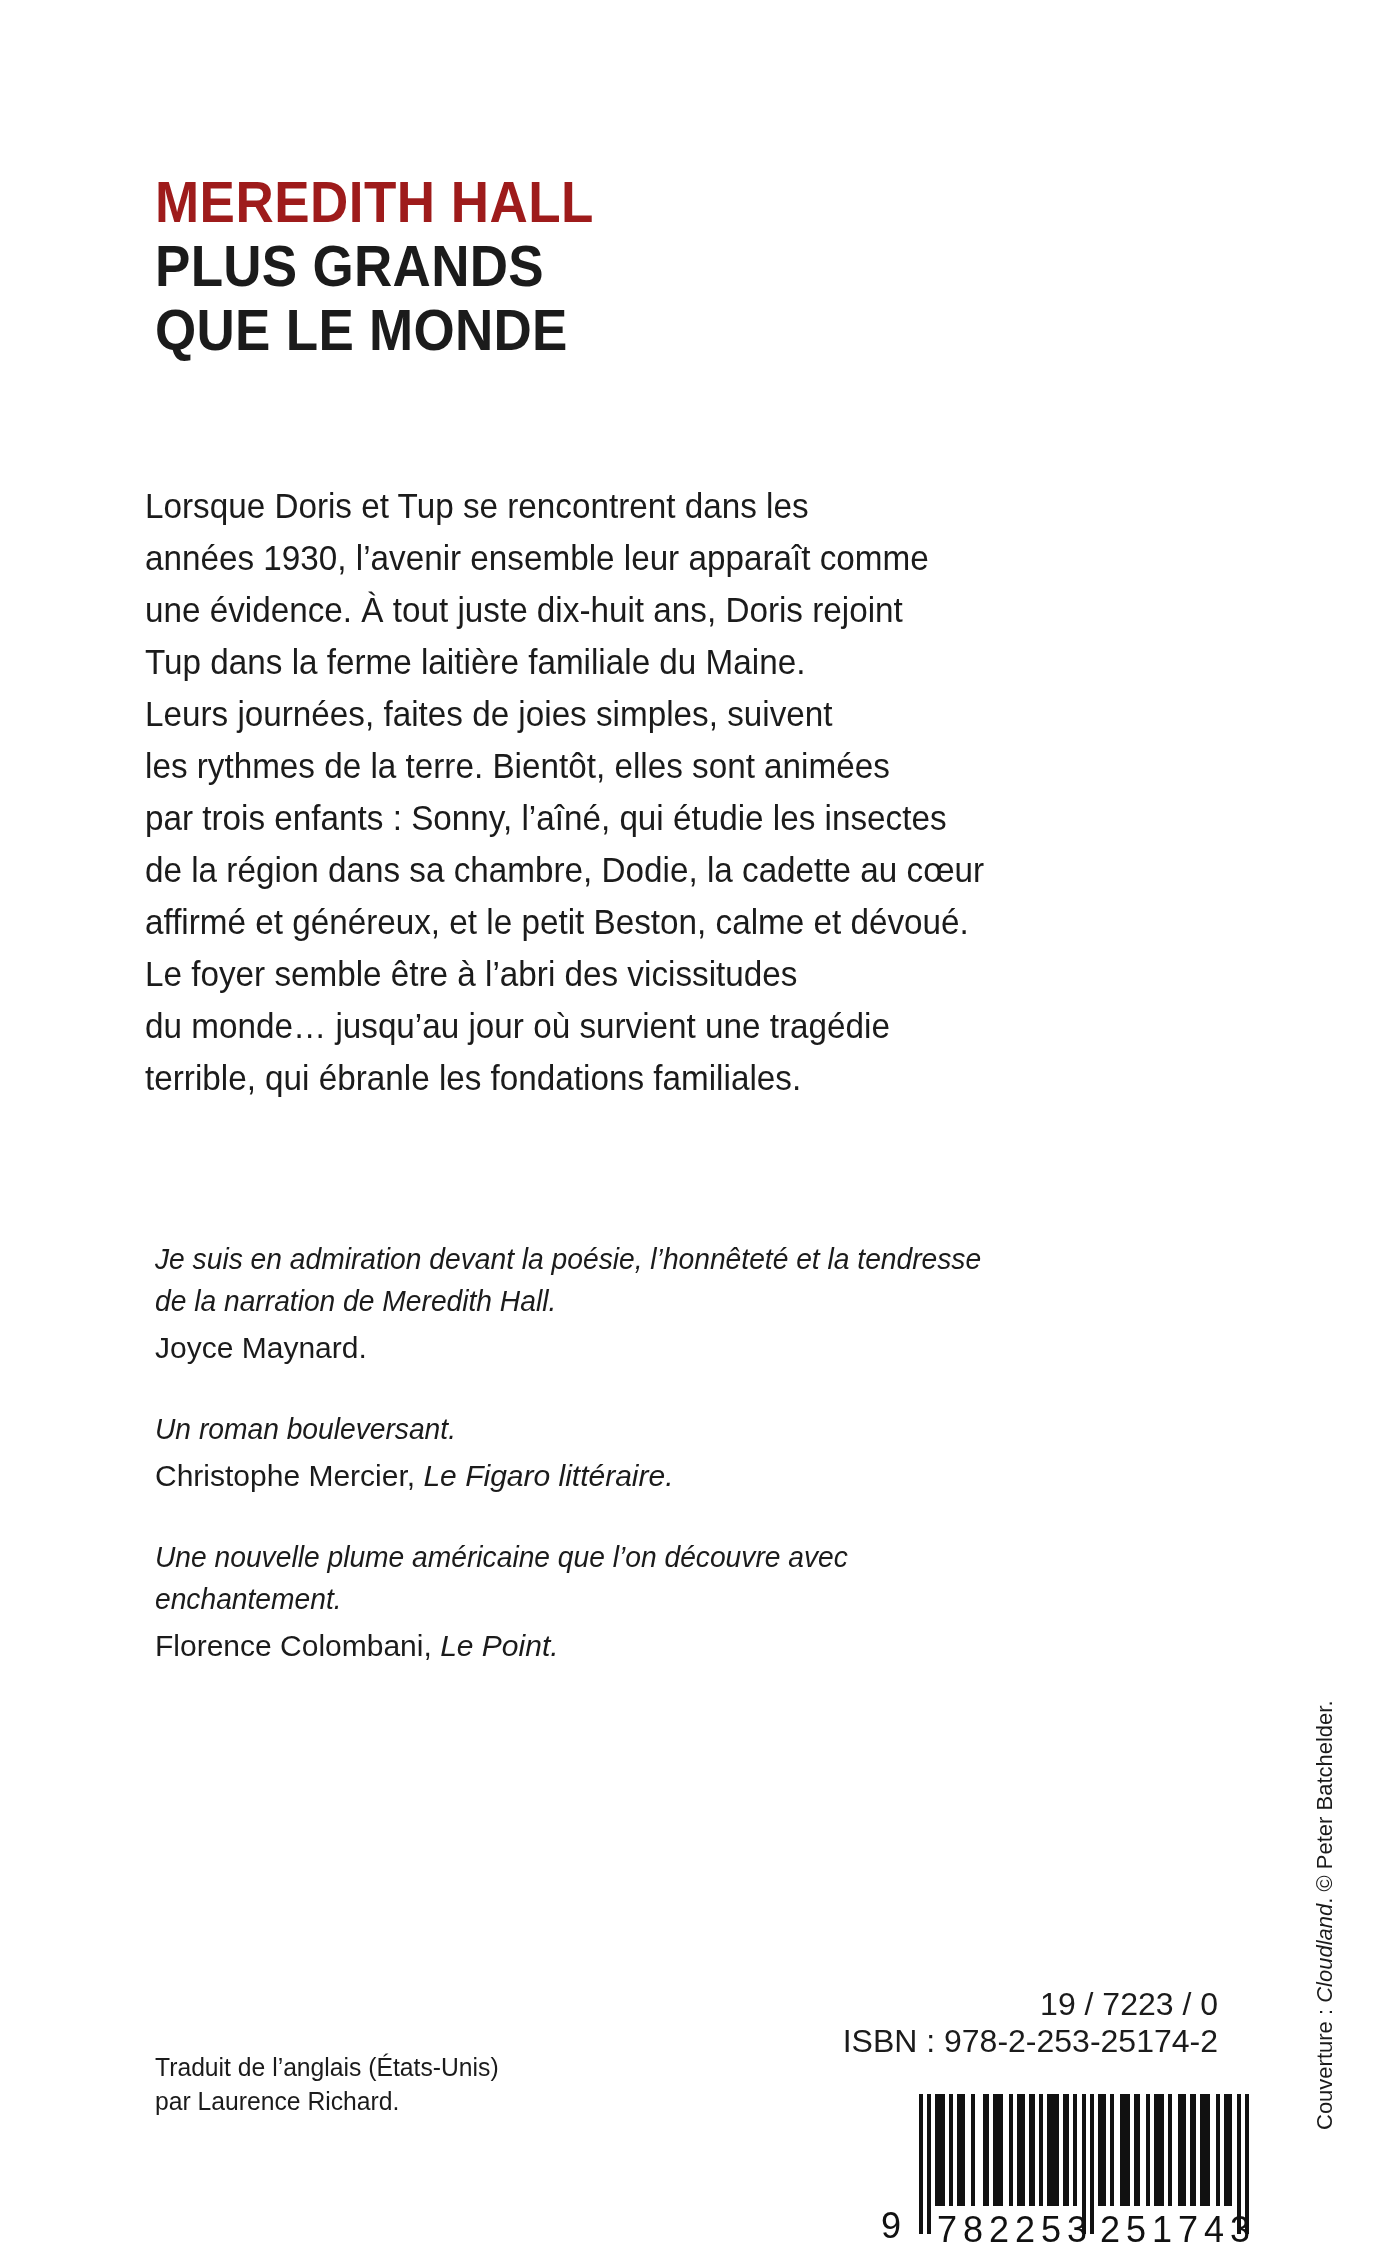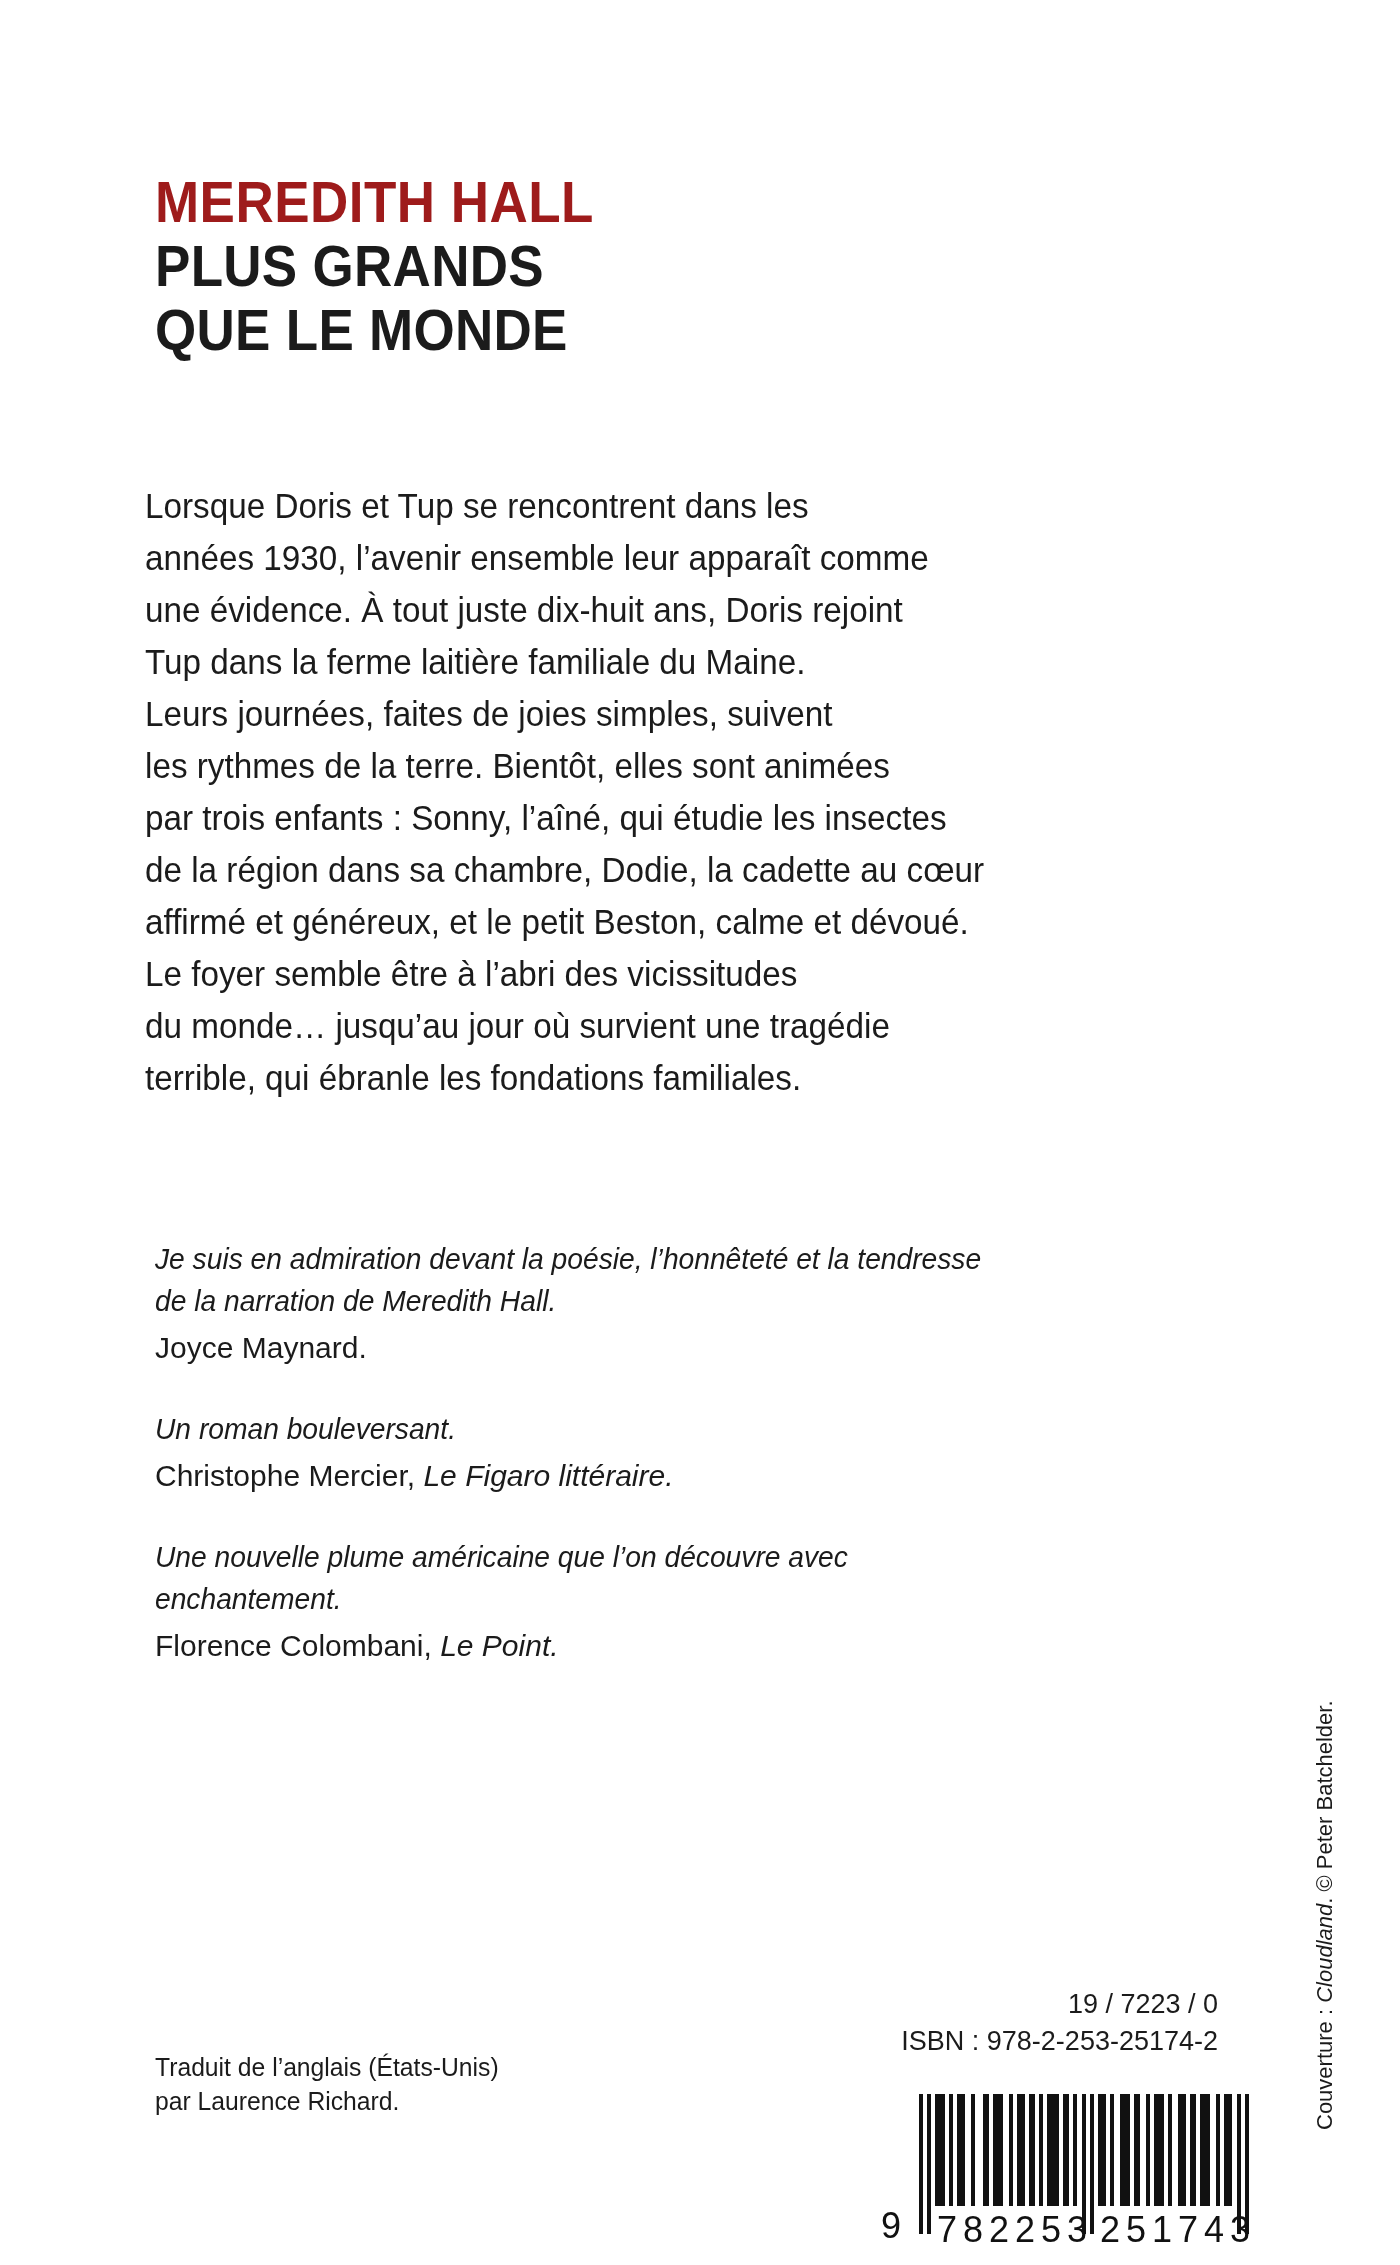--- a/index.html
+++ b/index.html
@@ -113,21 +113,21 @@
     line-height: 34px;
     color: #1b1b1b;
     transform: scaleX(0.95);
     transform-origin: left center;
   }
   .codes {
     position: absolute;
     right: 182px;
     top: 1986px;
     text-align: right;
-    font-size: 27px;
+    font-size: 32px;
     line-height: 37px;
     color: #1b1b1b;
   }
   .barcode-wrap {
     position: absolute;
     left: 871px;
     top: 2090px;
     width: 390px;
     height: 160px;
   }

